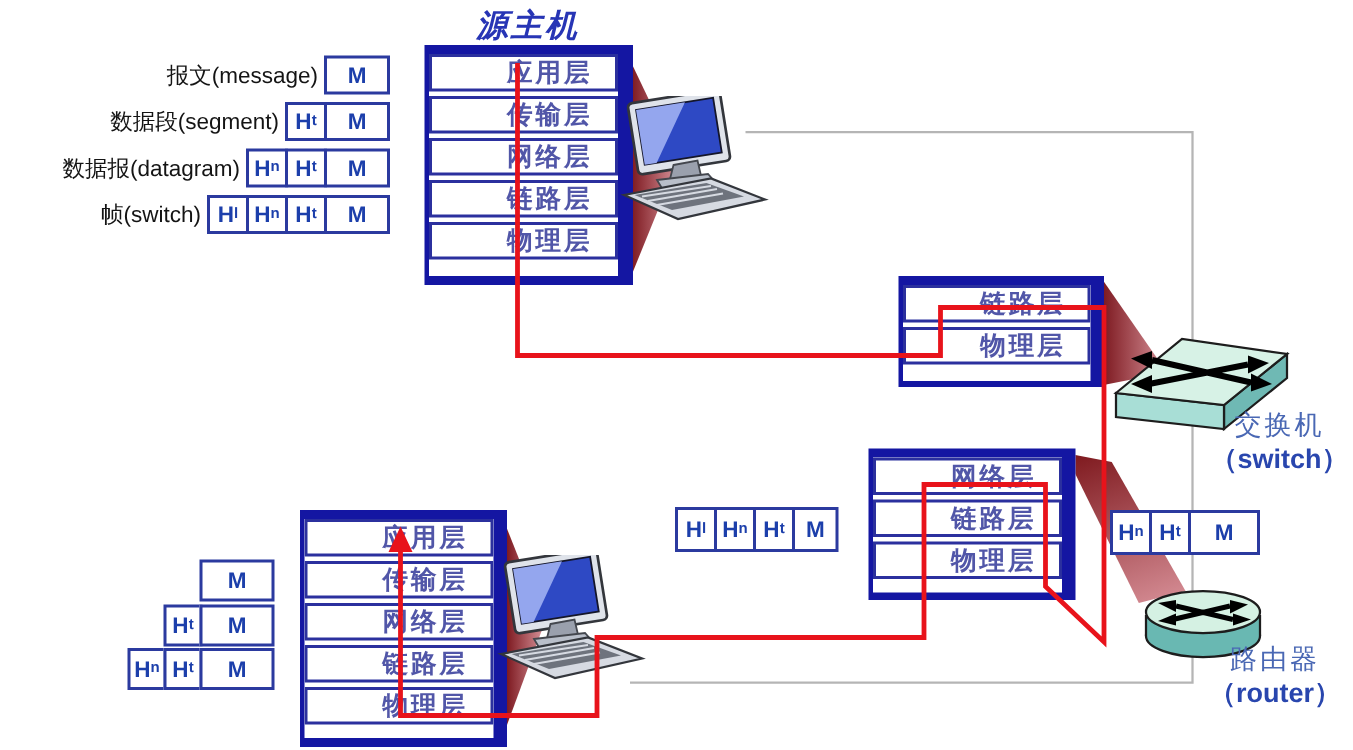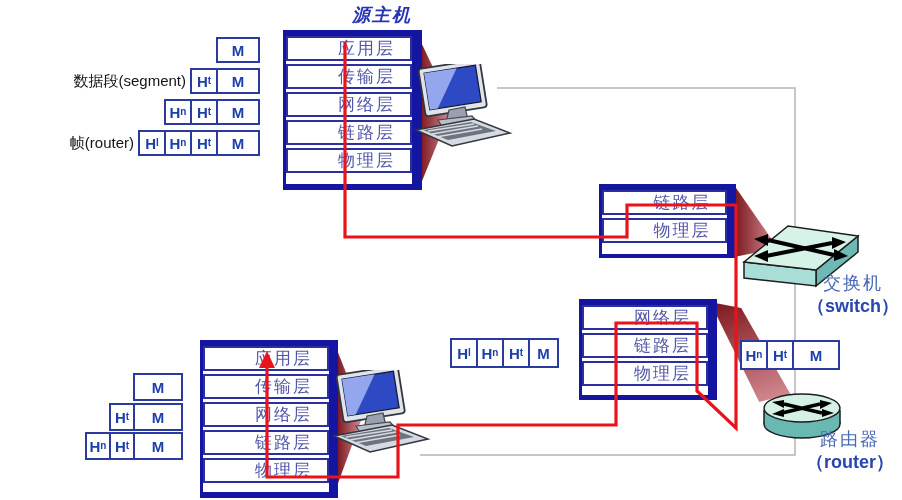--- a/index.html
+++ b/index.html
@@ -7,28 +7,28 @@
           font-family:"Liberation Sans",sans-serif;}
   svg.layer-lines{position:absolute;left:0;top:0;z-index:1;}
   svg.layer-red{position:absolute;left:0;top:0;z-index:7;pointer-events:none;}
 
   
   .stack{position:absolute;background:#fff;border-style:solid;border-color:#1416a2;
          z-index:3;display:flex;flex-direction:column;gap:3px;box-sizing:border-box;
          padding:0;}
   .stack .layer-row{background:#fff;border:2px solid #2b309e;height:25px;box-sizing:border-box;
          display:flex;align-items:center;justify-content:center;
-         font-size:17px;font-weight:400;color:#5156a8;letter-spacing:2px;padding-left:35px;}
+         font-size:17px;font-weight:700;color:#5156a8;letter-spacing:2px;padding-left:35px;}
   .stack-src {left:283px;top:30px; width:139px;height:160px;border-width:6px 10px 6px 3px;}
   .stack-dst {left:200px;top:340px;width:138px;height:158px;border-width:6px 9px 6px 3px;}
   .stack-sw  {left:599px;top:184px;width:137px;height:74px; border-width:6px 9px 4px 3px;}
   .stack-rt  {left:579px;top:299px;width:138px;height:101px;border-width:6px 9px 5px 3px;}
 
-  .host-title{position:absolute;z-index:4;text-align:right;font-style:italic;font-weight:bold;
-         font-size:18px;color:#2735b5;font-family:"DejaVu Serif",serif;letter-spacing:2px;}
+  .host-title{position:absolute;z-index:4;text-align:center;font-style:italic;font-weight:bold;
+         font-size:21px;color:#2735b5;font-family:"DejaVu Serif",serif;letter-spacing:2px;}
   .t-src{left:292px;top:3px;width:120px;}
   .t-dst{left:210px;top:310px;width:120px;}
 
   .dev-label{position:absolute;z-index:5;text-align:center;line-height:23px;}
   .dev-label .cn{font-size:18px;color:#4a68b4;letter-spacing:2px;}
   .dev-label .en{font-size:18px;color:#2946ae;font-weight:bold;}
   .lbl-sw{left:798px;top:272px;width:110px;}
   .lbl-rt{left:795px;top:428px;width:110px;}
 
   
@@ -86,55 +86,57 @@
   <svg class="layer-lines" width="902" height="500">
     <path d="M497,88 H795 V455 H420" fill="none" stroke="#b5b5b5" stroke-width="1.5"></path>
   </svg>
 
   <div class="beam beam-src"></div>
   <div class="beam beam-dst"></div>
   <div class="beam beam-sw"></div>
   <div class="beam beam-rt"></div>
 
   <div class="legend-row lr-0">
+    <span class="legend-label">报文(message)</span>
     <span class="pdu" style="height:26px">
         <span class="pdu-cell w-m">
           <span>M</span>
         </span>
       </span>
   </div>
   <div class="legend-row lr-1">
     <span class="legend-label">数据段(segment)</span>
     <span class="pdu" style="height:26px">
         <span class="pdu-cell w-h">
           <span>H</span>
           <sub>t</sub>
         </span>
         <span class="pdu-cell w-m">
           <span>M</span>
         </span>
       </span>
   </div>
   <div class="legend-row lr-2">
+    <span class="legend-label">数据报(datagram)</span>
     <span class="pdu" style="height:26px">
         <span class="pdu-cell w-h">
           <span>H</span>
           <sub>n</sub>
         </span>
         <span class="pdu-cell w-h">
           <span>H</span>
           <sub>t</sub>
         </span>
         <span class="pdu-cell w-m">
           <span>M</span>
         </span>
       </span>
   </div>
   <div class="legend-row lr-3">
-    <span class="legend-label">帧(router)</span>
+    <span class="legend-label">帧(switch)</span>
     <span class="pdu" style="height:26px">
         <span class="pdu-cell w-h">
           <span>H</span>
           <sub>l</sub>
         </span>
         <span class="pdu-cell w-h">
           <span>H</span>
           <sub>n</sub>
         </span>
         <span class="pdu-cell w-h">

